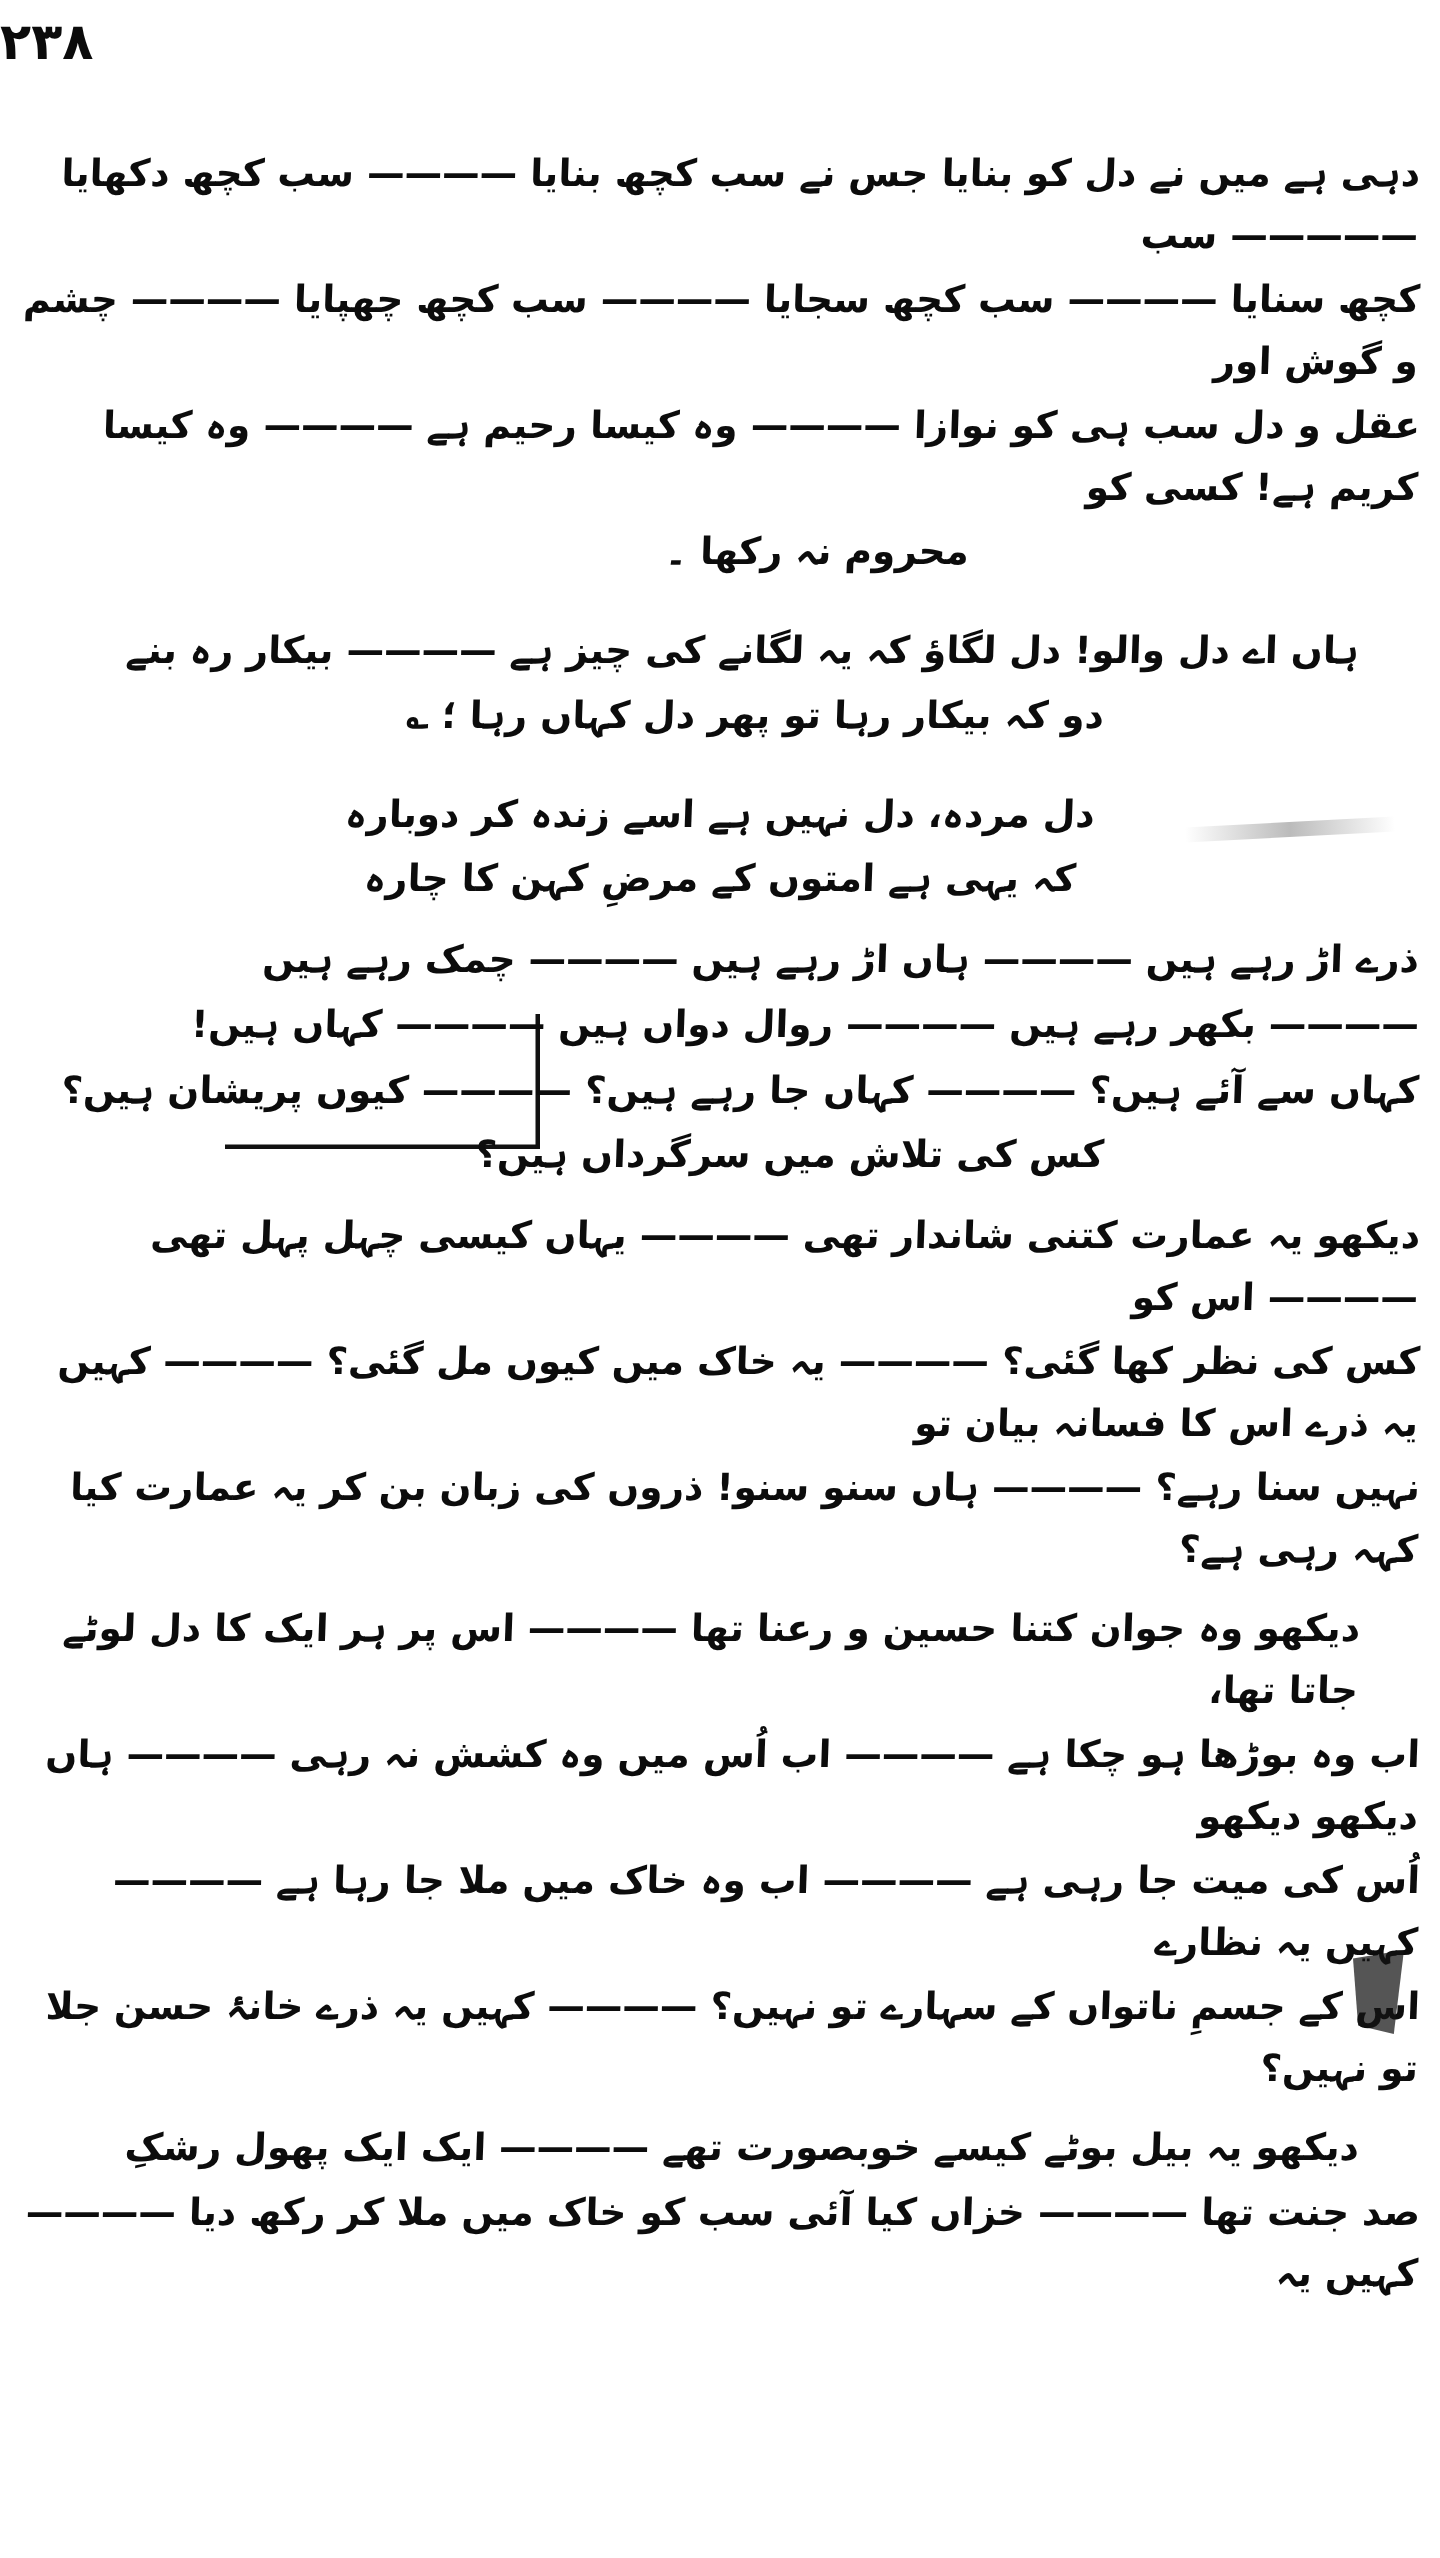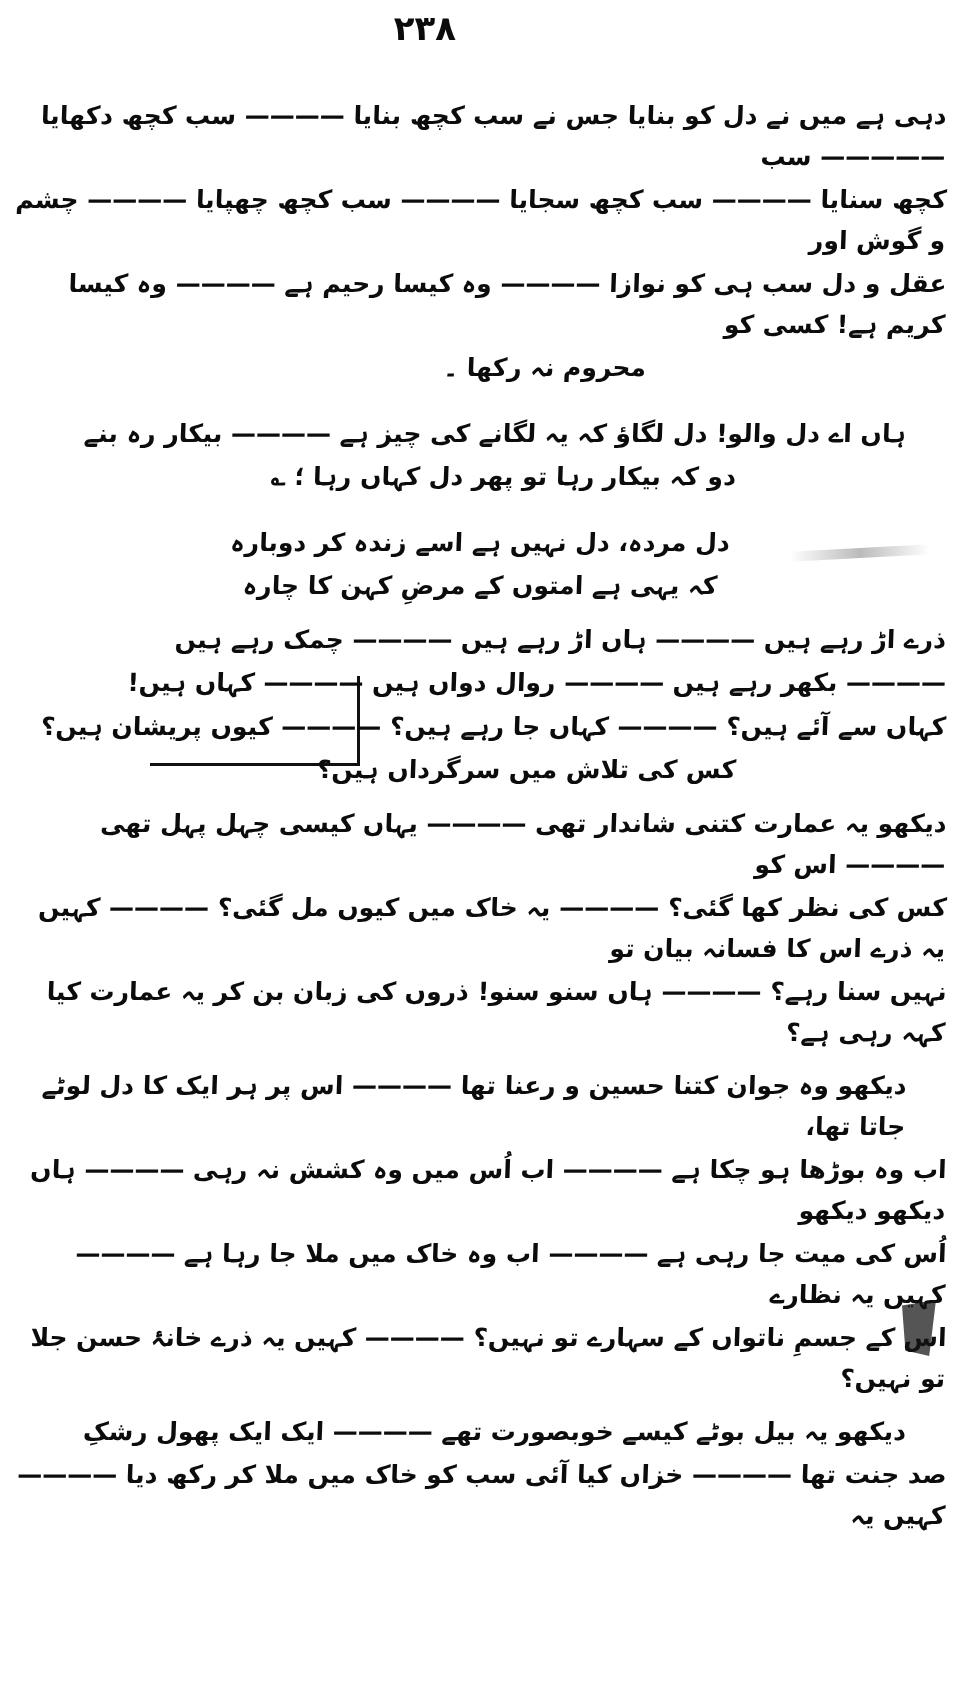--- a/index.html
+++ b/index.html
@@ -20,21 +20,21 @@
     height: 1705px;
     background: #ffffff;
   }
 
   
   .page-number {
     position: absolute;
     top: 8px;
     left: 0;
     width: 850px;
-    text-align: center;
+    text-align: left;
     font-size: 34px;
     font-family: "DejaVu Sans", sans-serif;
     letter-spacing: 1px;
     color: #0b0b0b;
     font-weight: 600;
   }
 
   
   .body-text {
     position: absolute;

